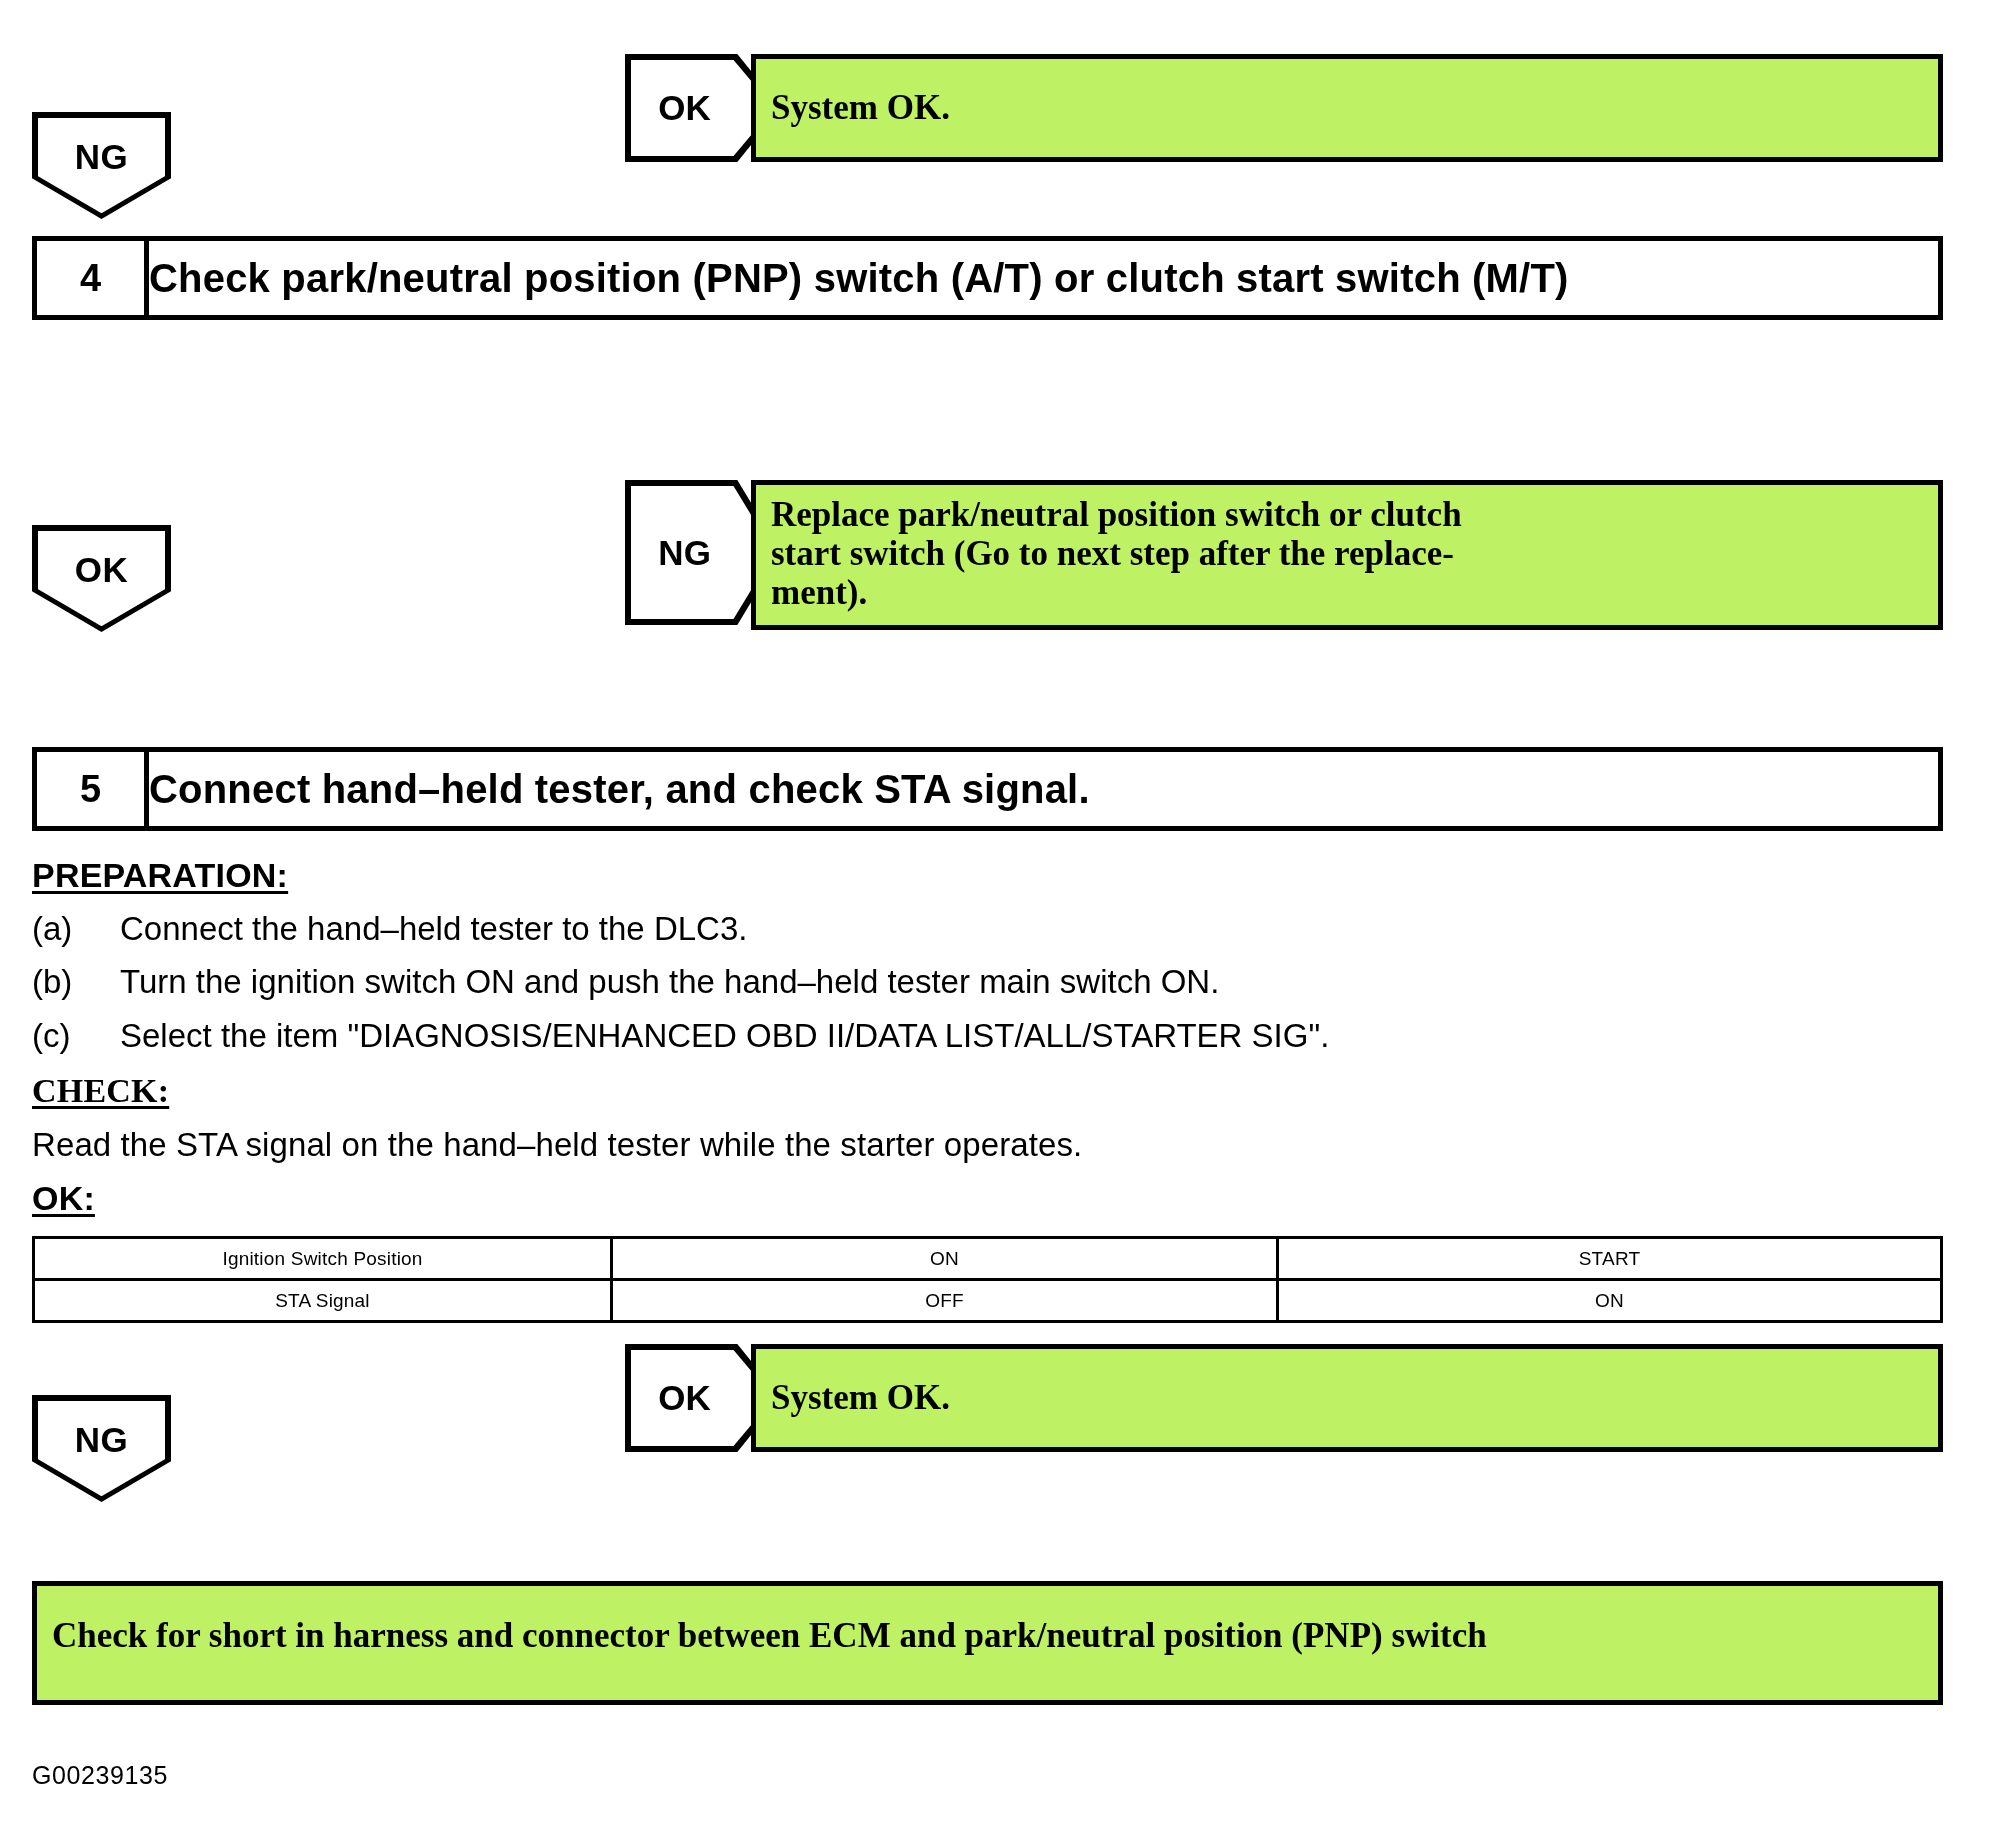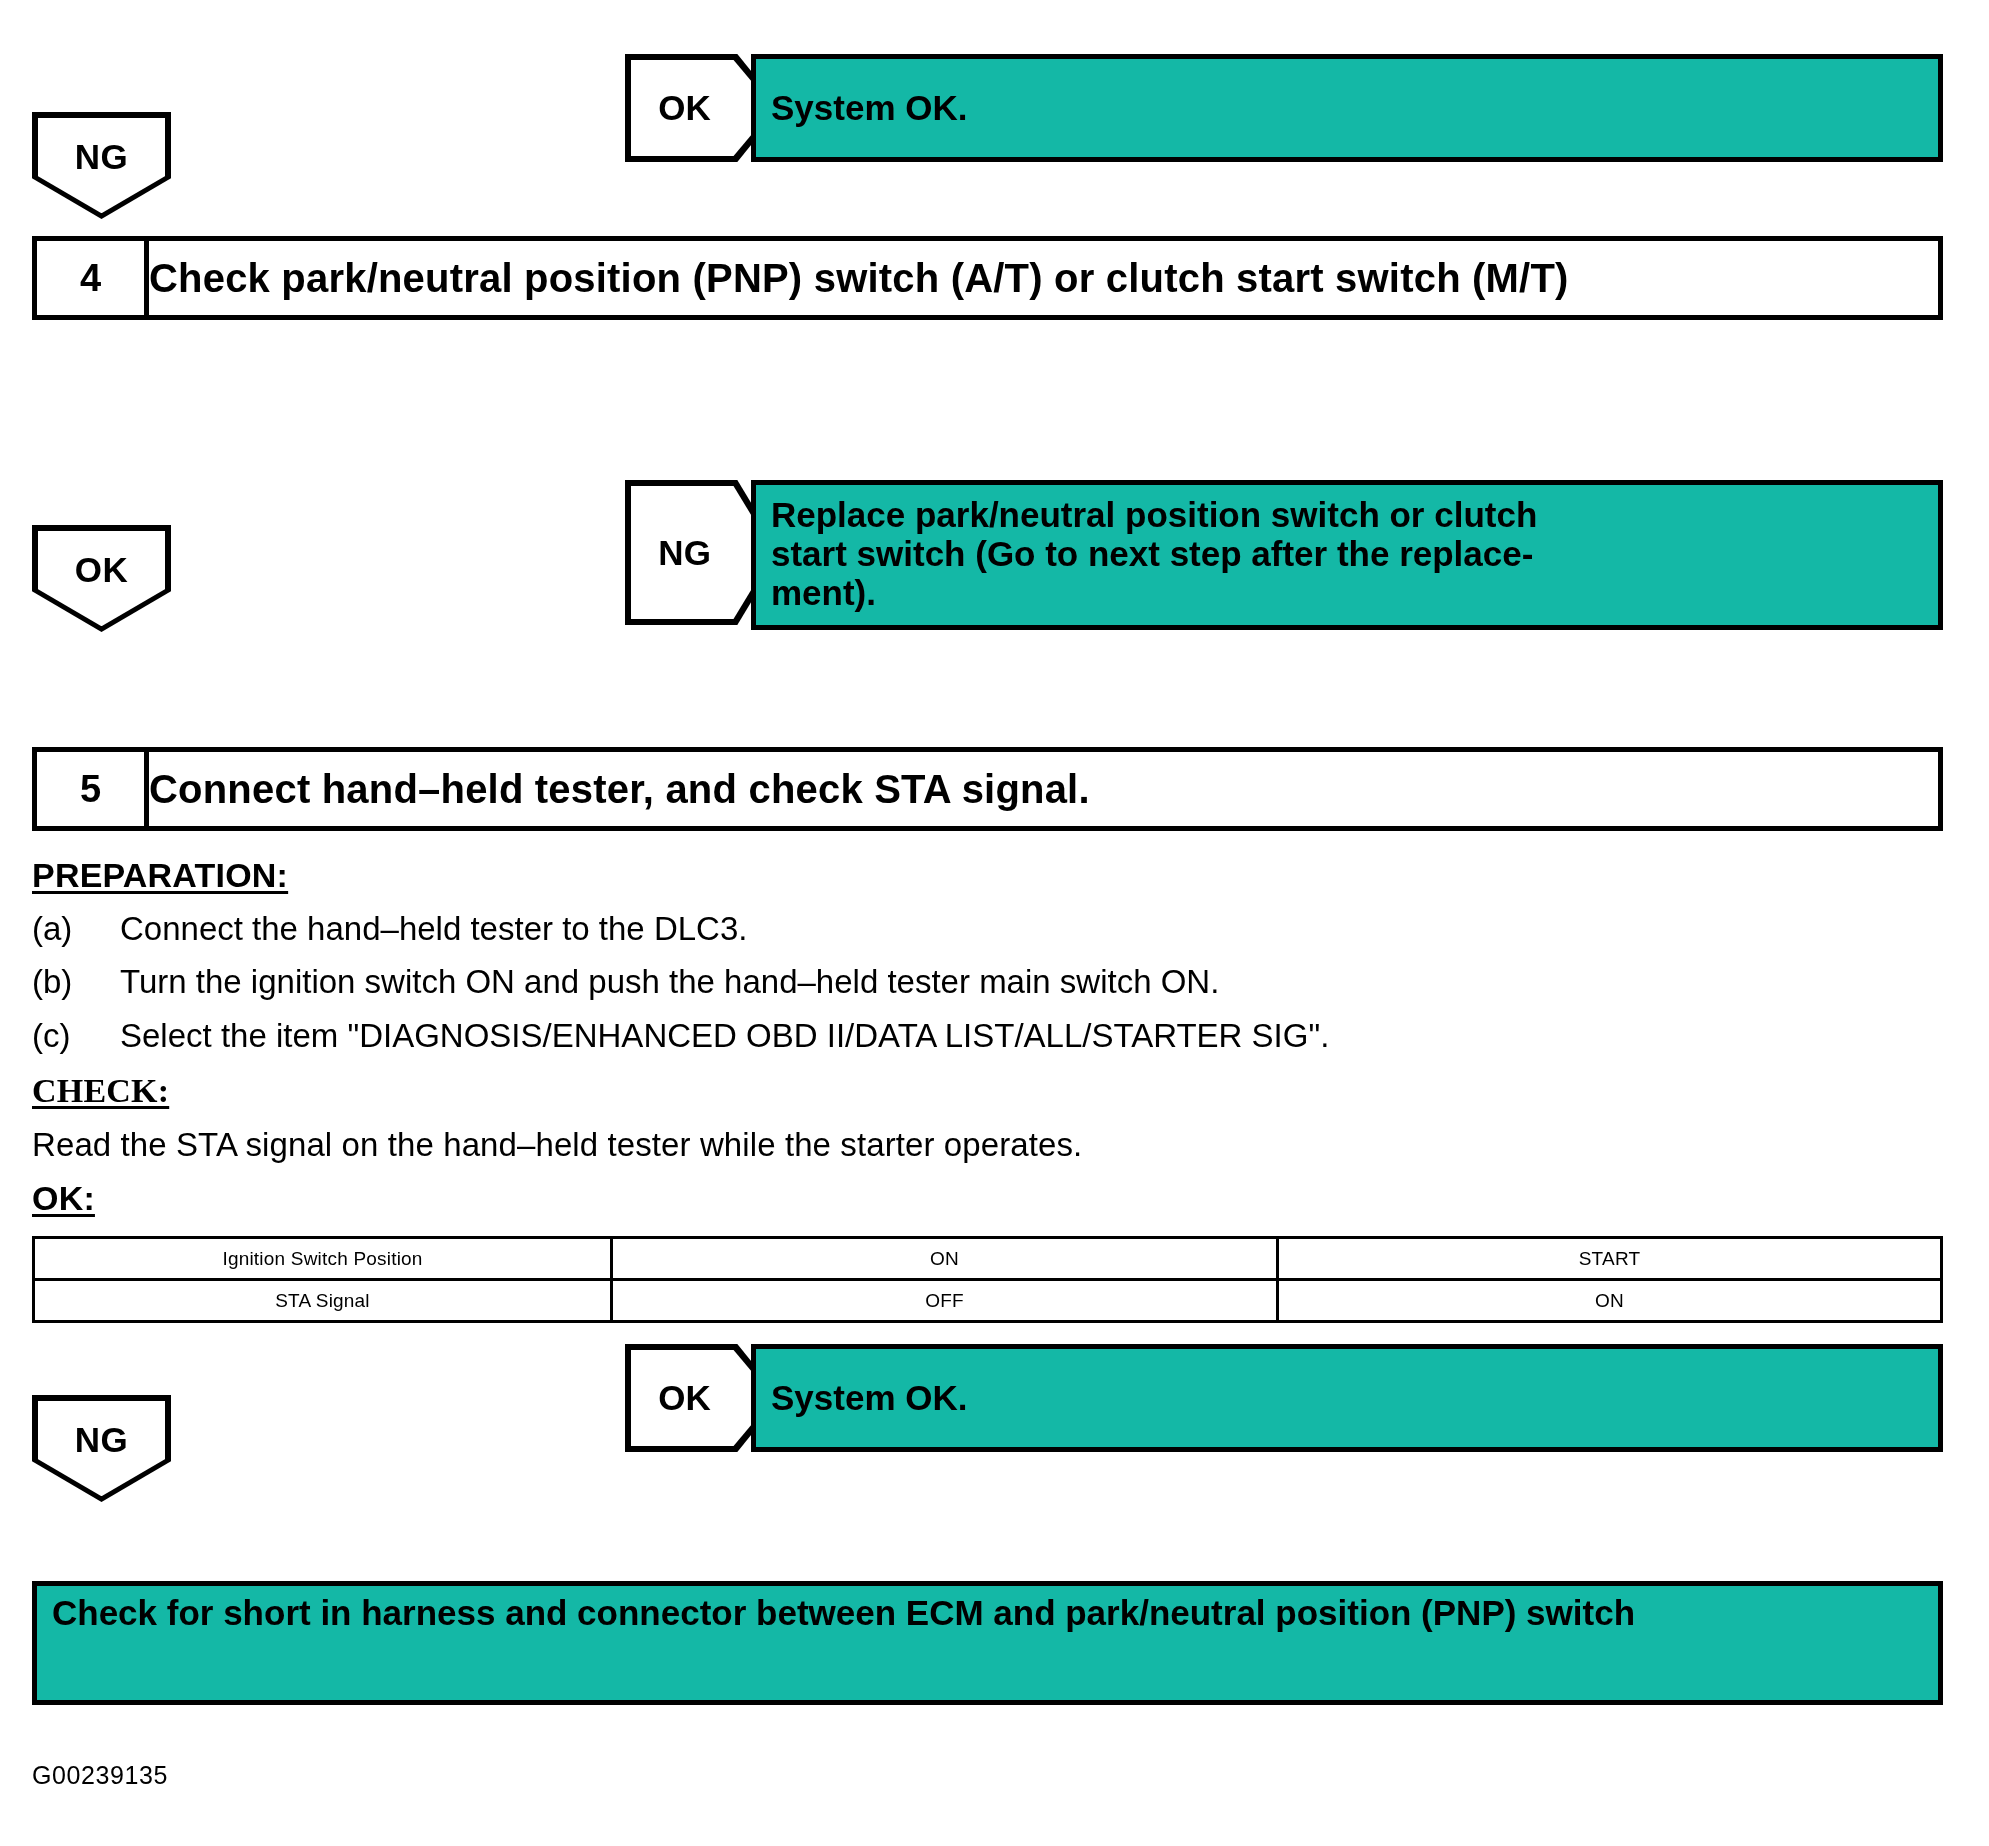--- a/index.html
+++ b/index.html
@@ -73,23 +73,24 @@
     font-size: 35px;
     font-weight: bold;
     z-index: 3;
     padding-left: 3.8px;
   }
 
   
   .obox {
     position: absolute;
     border: 5.7px solid #000;
-    background: #14b8a6;
+    background: #bef264;
     display: flex;
     align-items: center;
+    font-family: Liberation Serif, serif;
   }
   .obox .otext {
     font-size: 35px;
     font-weight: bold;
     padding: 0 15px;
     line-height: 1.12;
   }
   .obox.multiline { align-items: flex-start; }
   .obox.multiline .otext { padding-top: 9.5px; }
 
@@ -258,21 +259,21 @@
   <div class="arrowtag" style="left:625px; top:1344px; width:156px; height:108px;">
     <div class="inner"></div>
     <div class="alabel">OK</div>
   </div>
 
   <div class="obox" style="left:751px; top:1344px; width:1192px; height:108px;">
     <div class="otext">System OK.</div>
   </div>
 
   <div class="obox multiline" style="left:32px; top:1581px; width:1911px; height:124px;">
-    <div class="otext" style="padding-top:7px;">
+    <div class="otext" style="padding-top:30px;">
       <div>Check for short in harness and connector between ECM and park/neutral position (PNP) switch</div>
     </div>
   </div>
 
   <div class="footcode" style="left:32px; top:1761px;">G00239135</div>
 
 </div>
 
 
 </body></html>

